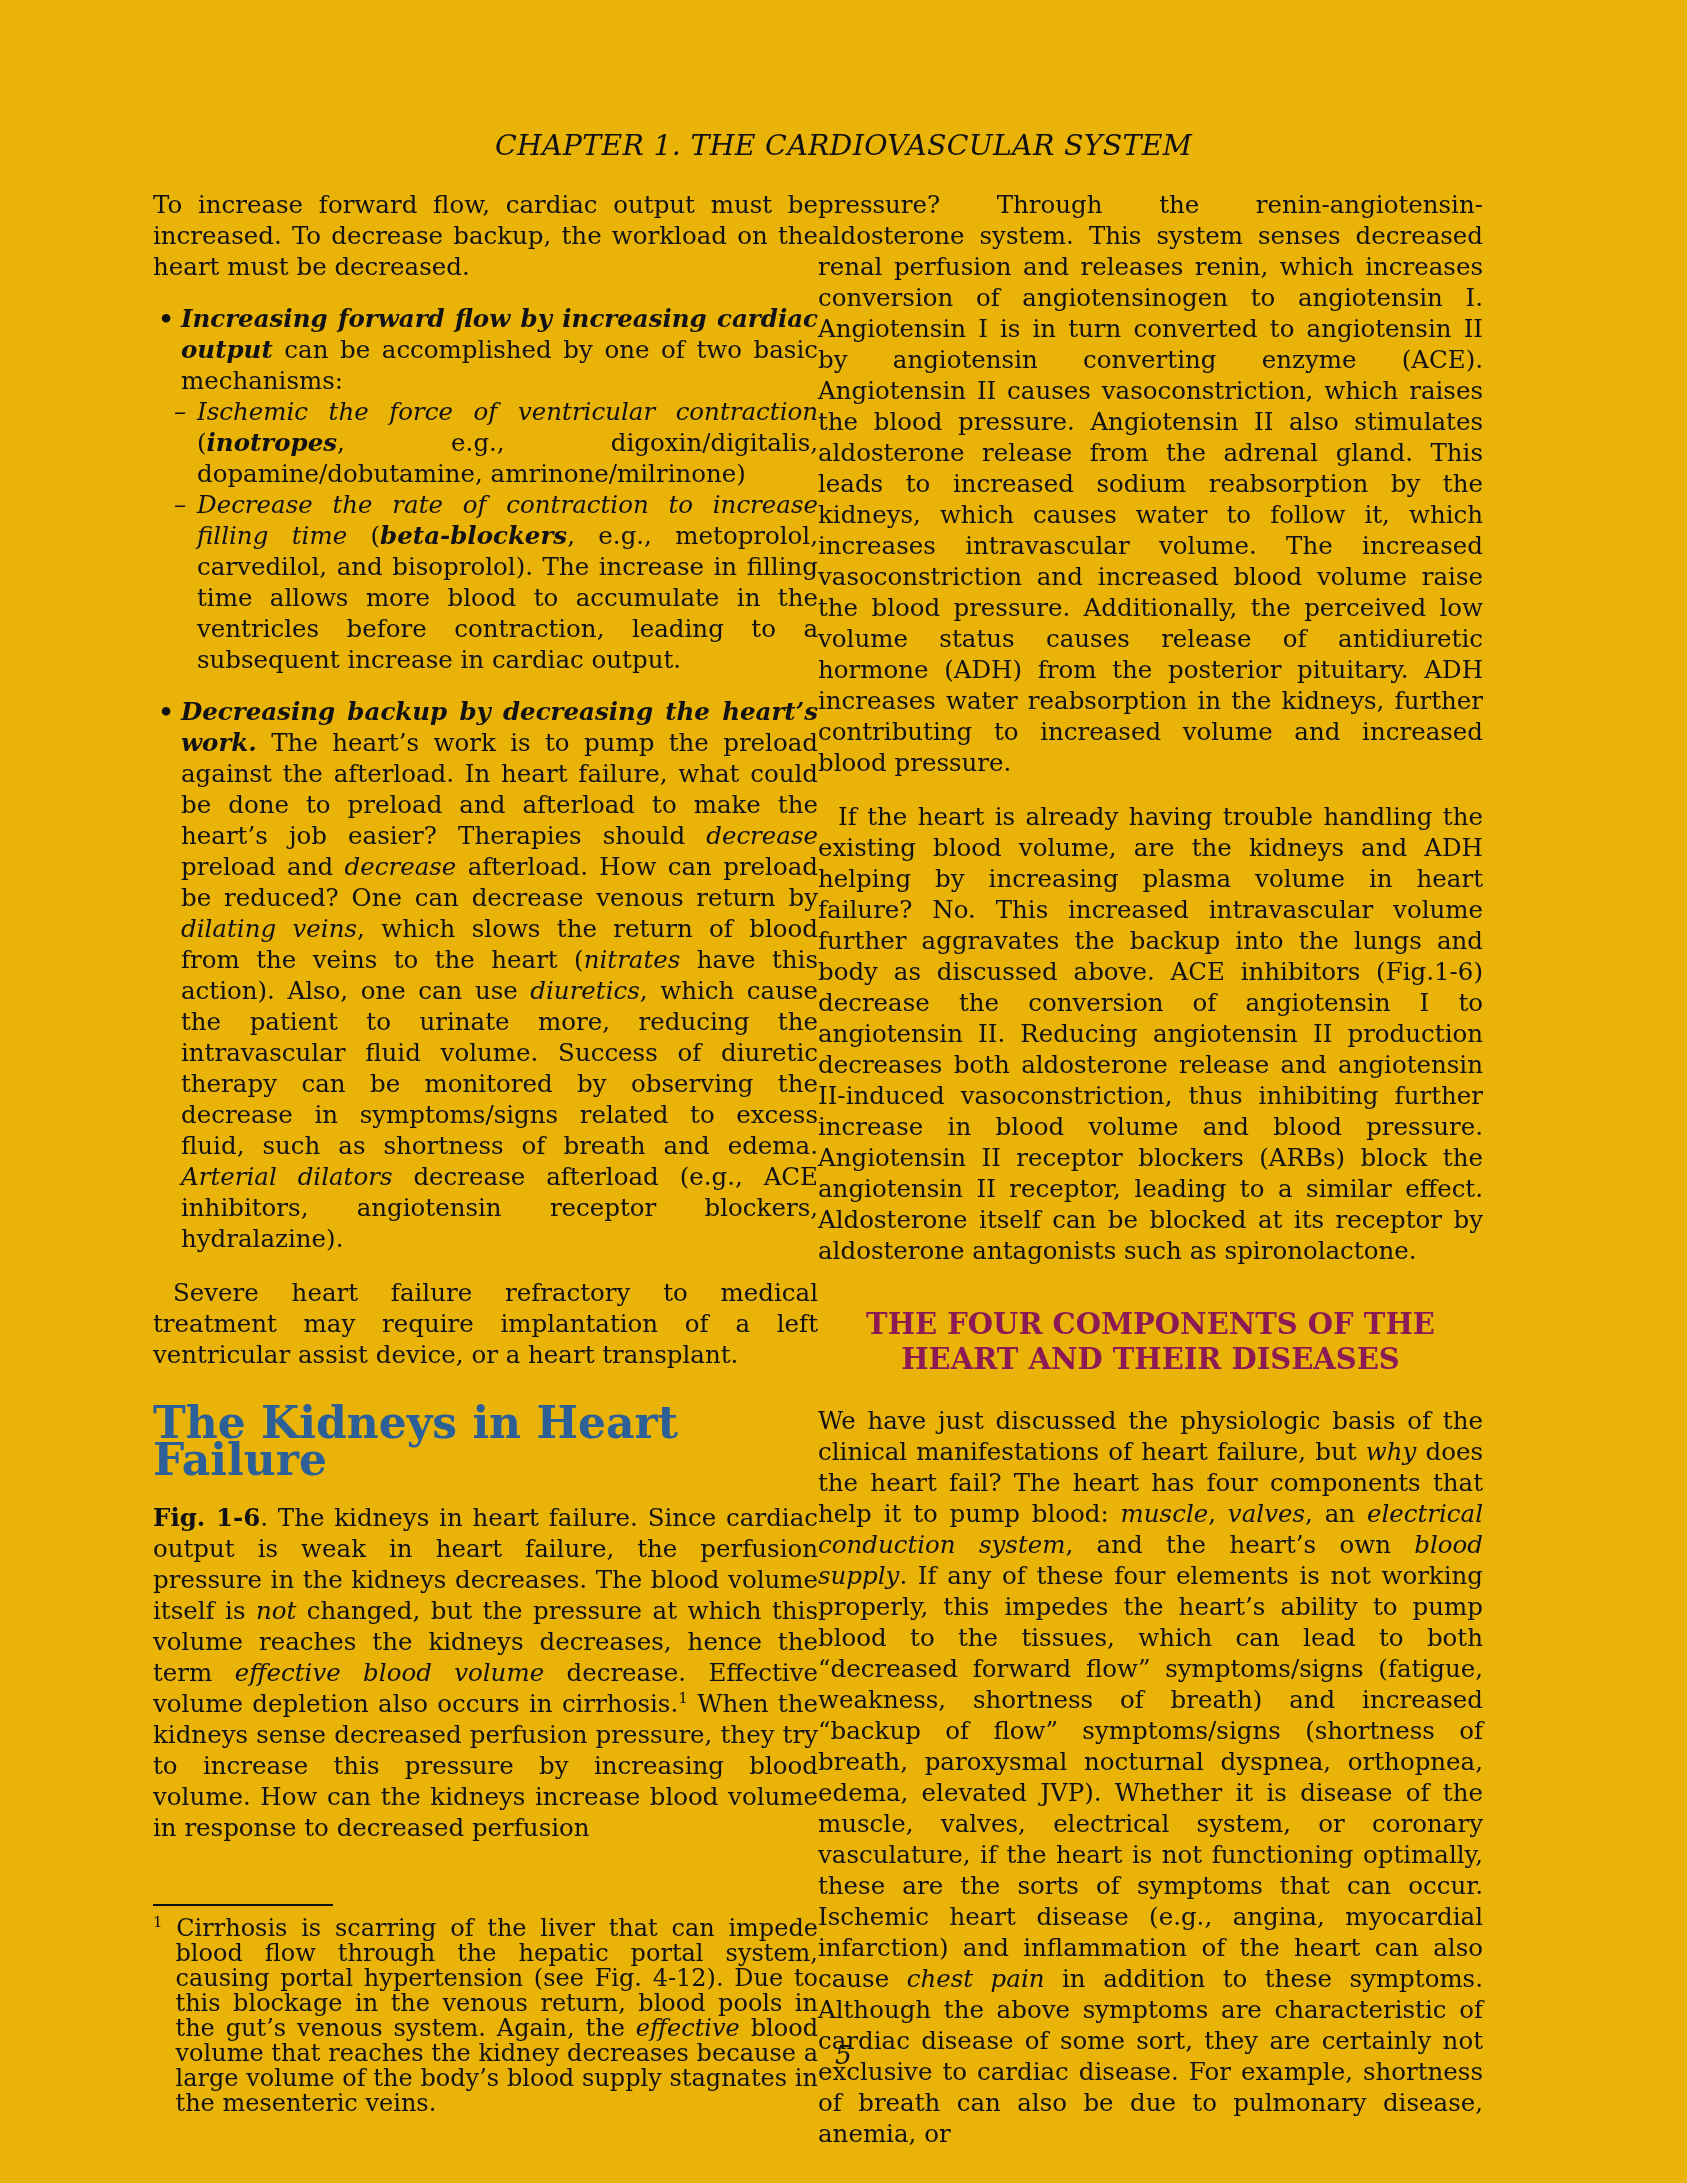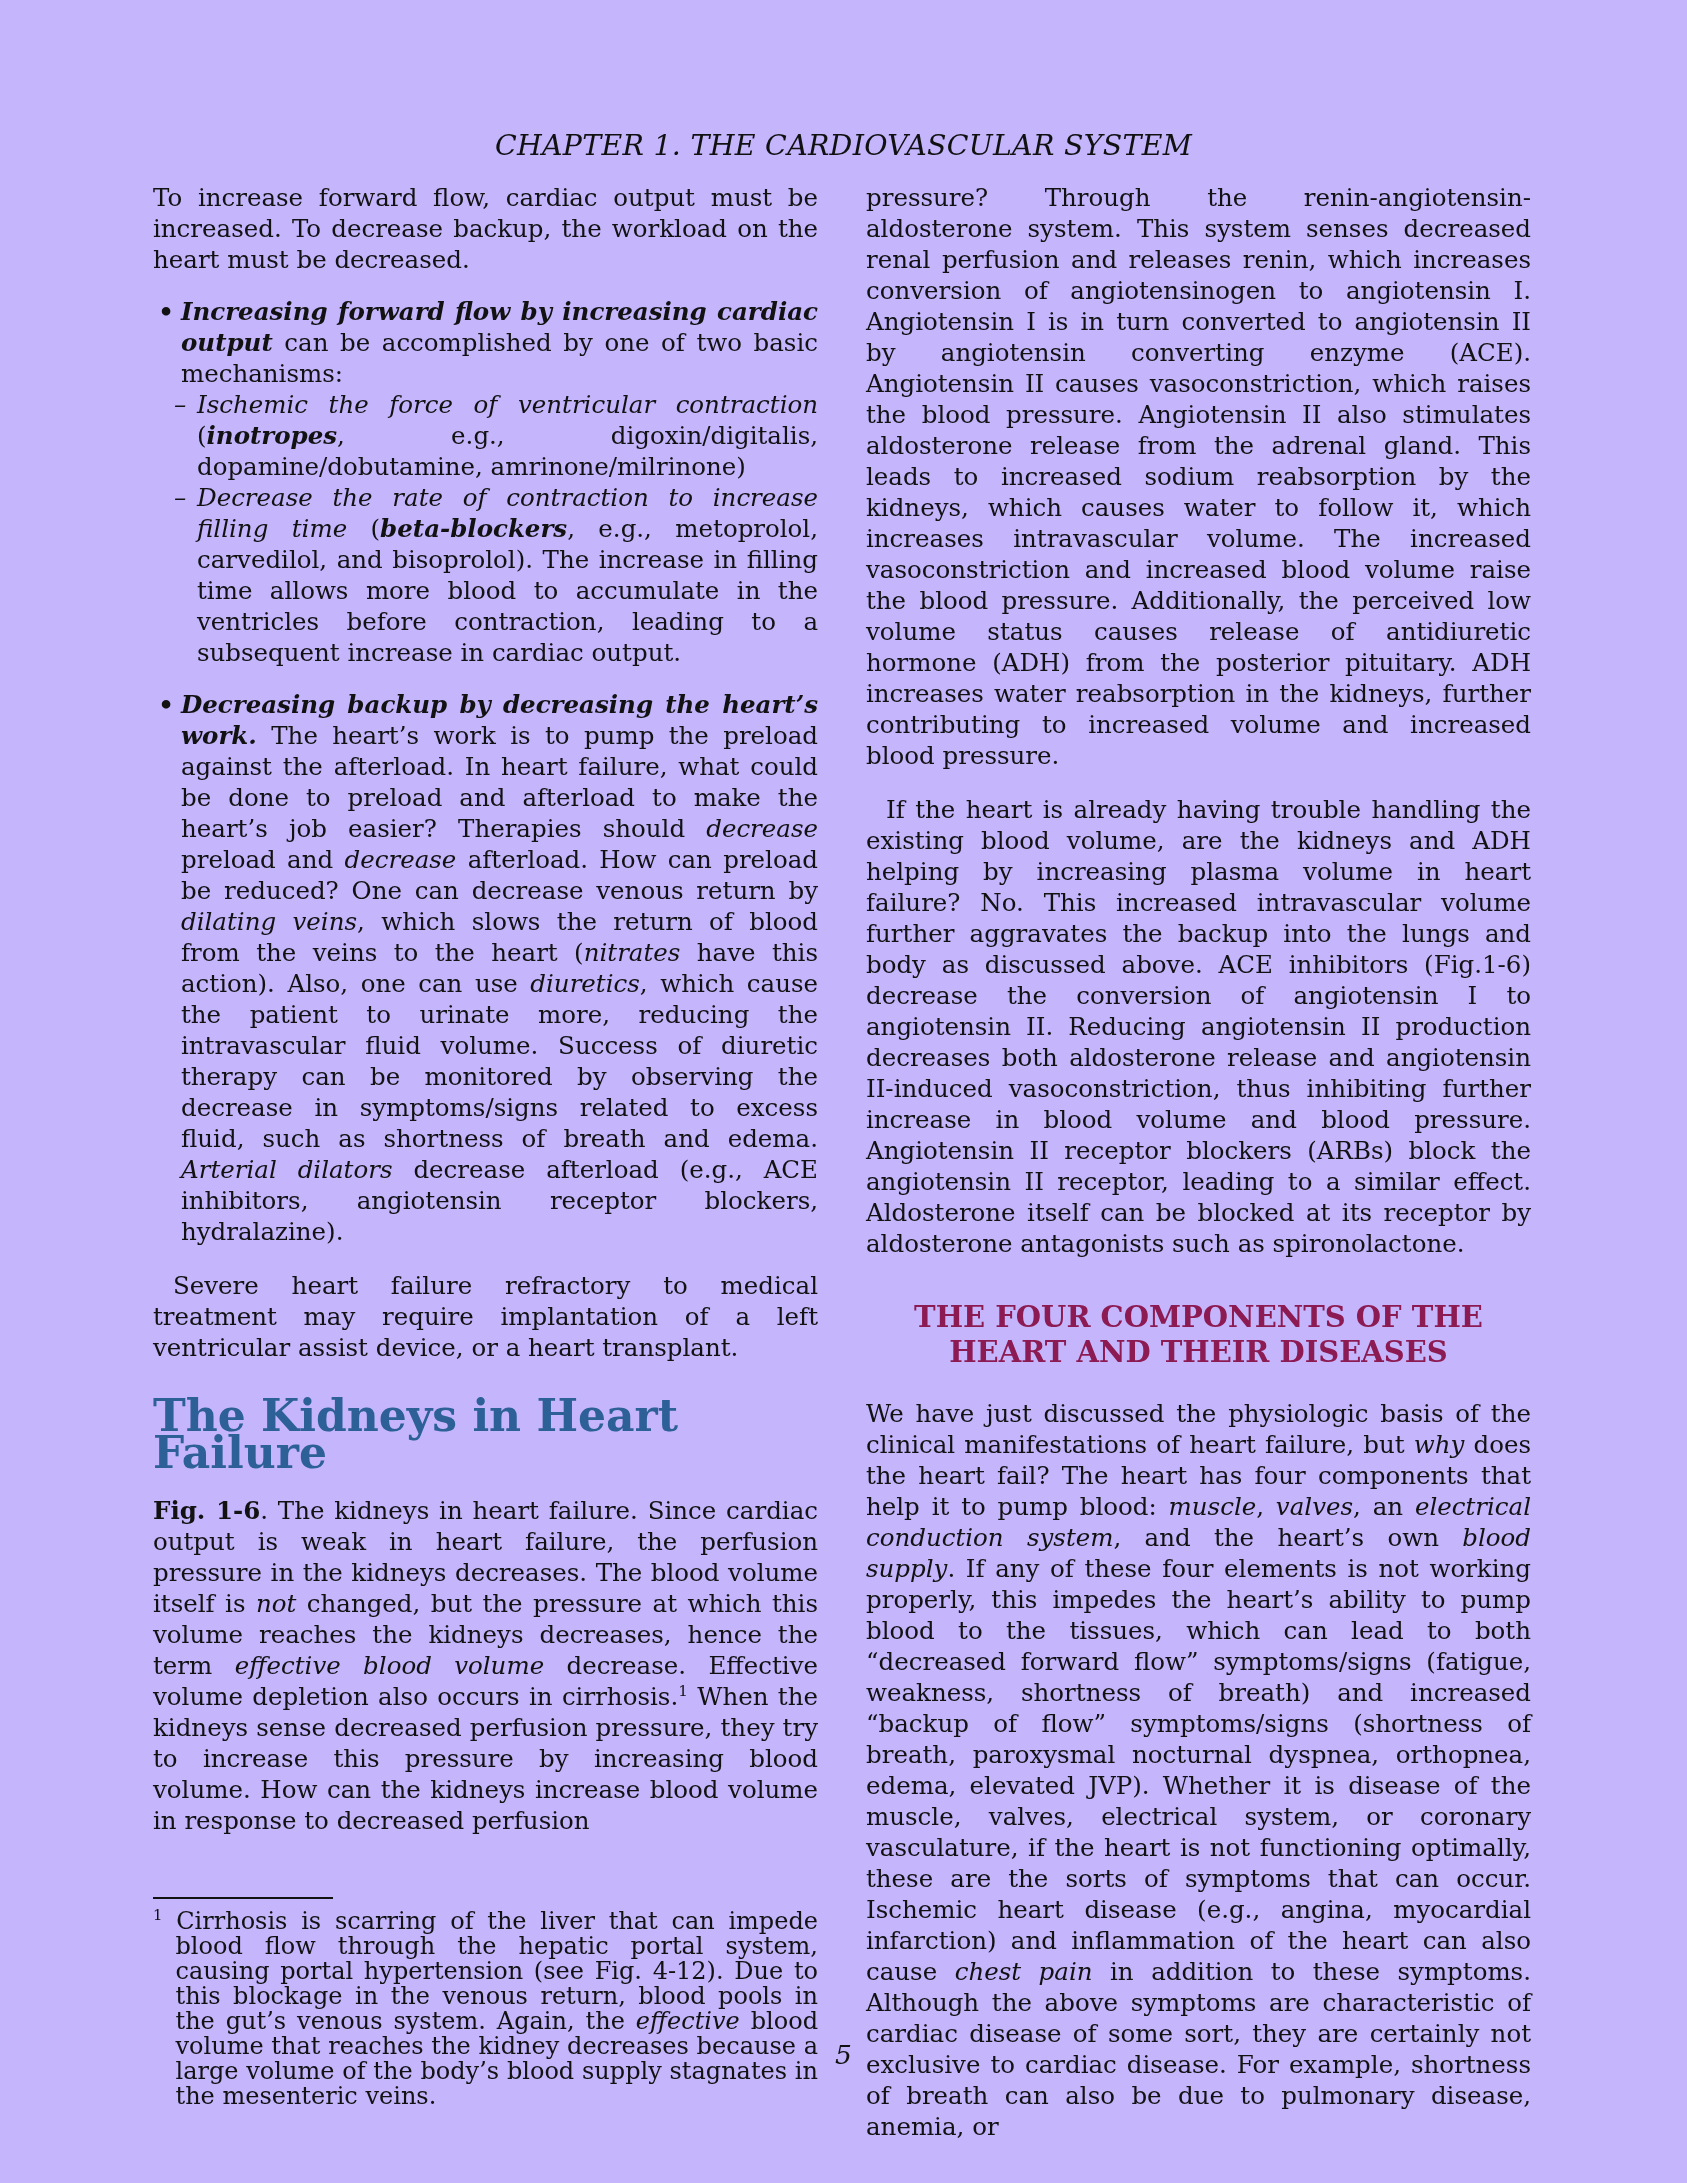--- a/index.html
+++ b/index.html
@@ -1,37 +1,36 @@
 <!DOCTYPE html>
 <html style="--blue: #2d6096; --maroon: #8d1b53;font-size:10.6px"><head>
 <meta charset="utf-8">
 <style>
   html,body{margin:0;padding:0;background:#ffffff;}
   .page{
     position:relative;
     width:1687px;height:2183px;
-    background:#c4b5fd;
+    background:#eab308;
     font-family:"DejaVu Serif","Liberation Serif",serif;
     color:#121212;
     box-sizing:border-box;
     overflow:hidden;
   }
   .chapter-header{
     margin-top:129px;
     text-align:center;
     font-style:italic;
     font-size:28.4px;
     letter-spacing:0.3px;
     color:#111;
   }
   .columns{
     display:flex;
     padding:0 153px;
-    margin-top:20px;
-    column-gap:48px;
+    margin-top:27px;
   }
   .column{
     width:665px;
     flex:0 0 665px;
     font-size:24.5px;
     line-height:31px;
     text-align:justify;
   }
   p.body{margin:0;}
   p.gap{margin-top:22.5px;}

